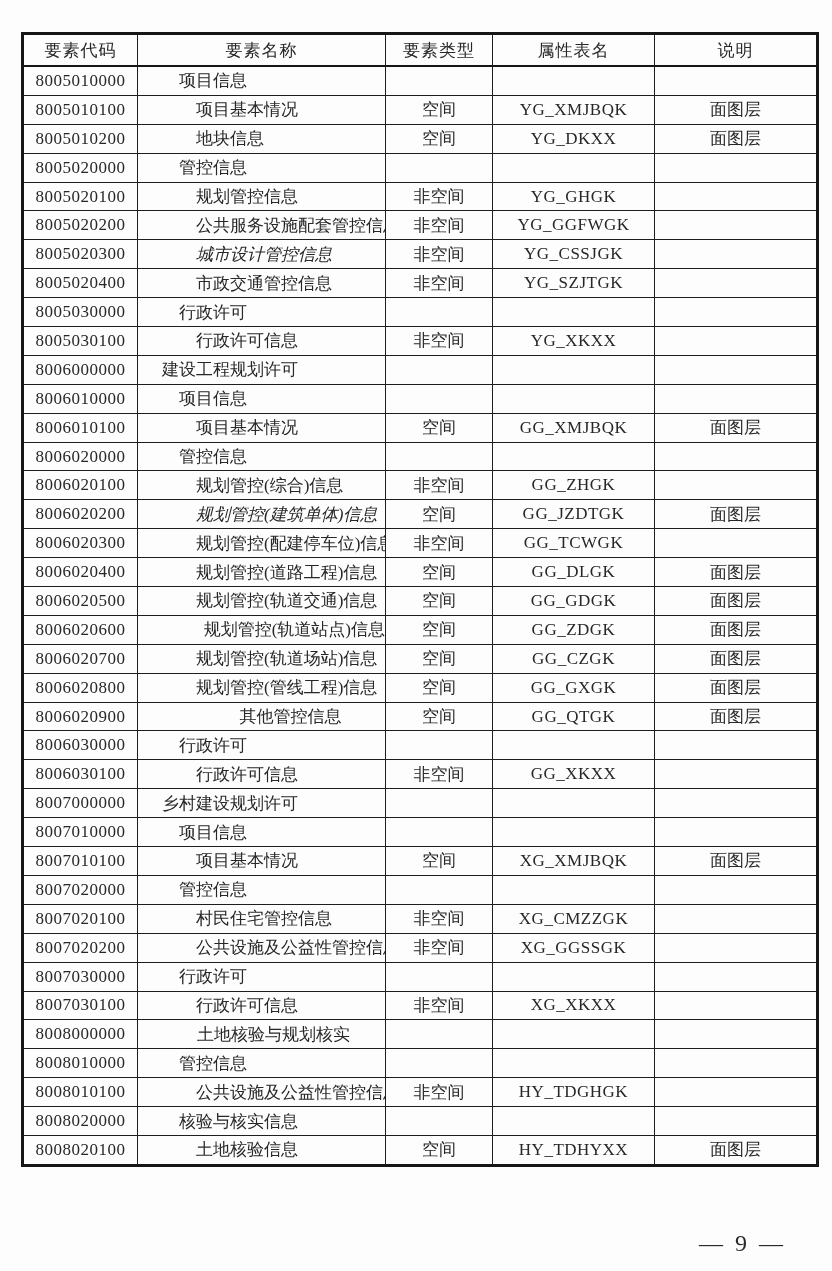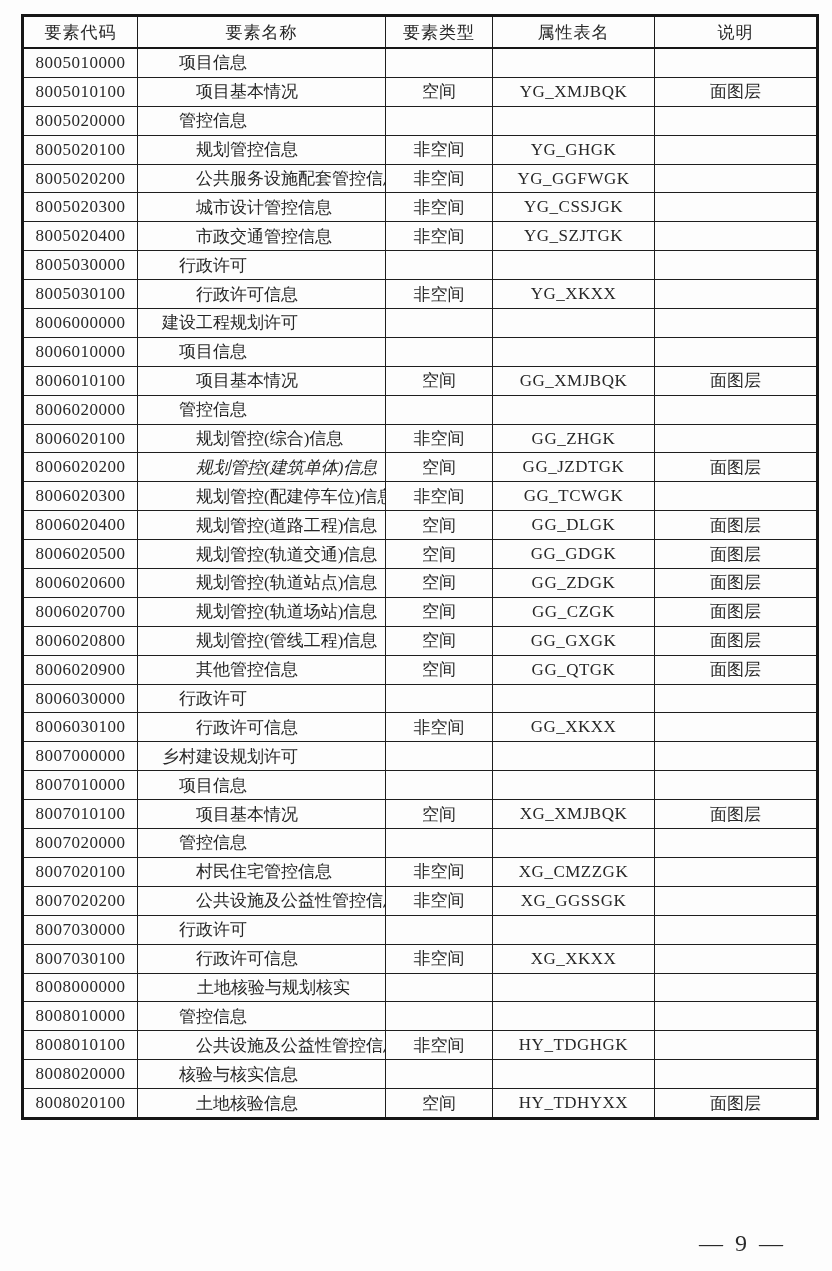--- a/index.html
+++ b/index.html
@@ -16,21 +16,21 @@
   .page {
     position: relative;
     width: 832px;
     height: 1271px;
     background: #fdfdfd;
     overflow: hidden;
   }
   table.spec-table {
     position: absolute;
     left: 21px;
-    top: 14px;
+    top: 32px;
     width: 795px;
     border-collapse: collapse;
     table-layout: fixed;
     border: 3px solid #161616;
   }
   .spec-table th, .spec-table td {
     border: 1.4px solid #1e1e1e;
     font-size: 17px;
     font-weight: normal;
     padding: 0;
@@ -102,20 +102,27 @@
     <td class="cell-note"></td>
   </tr>
         <tr class="data-row">
     <td class="cell-code">8005010100</td>
     <td class="cell-name" style="padding-left: 58px;">项目基本情况</td>
     <td class="cell-type">空间</td>
     <td class="cell-attr">YG_XMJBQK</td>
     <td class="cell-note">面图层</td>
   </tr>
         <tr class="data-row">
+    <td class="cell-code">8005010200</td>
+    <td class="cell-name" style="padding-left: 58px;">地块信息</td>
+    <td class="cell-type">空间</td>
+    <td class="cell-attr">YG_DKXX</td>
+    <td class="cell-note">面图层</td>
+  </tr>
+        <tr class="data-row">
     <td class="cell-code">8005020000</td>
     <td class="cell-name" style="padding-left: 41px;">管控信息</td>
     <td class="cell-type"></td>
     <td class="cell-attr"></td>
     <td class="cell-note"></td>
   </tr>
         <tr class="data-row">
     <td class="cell-code">8005020100</td>
     <td class="cell-name" style="padding-left: 58px;">规划管控信息</td>
     <td class="cell-type">非空间</td>
@@ -124,21 +131,21 @@
   </tr>
         <tr class="data-row">
     <td class="cell-code">8005020200</td>
     <td class="cell-name" style="padding-left: 58px;">公共服务设施配套管控信息</td>
     <td class="cell-type">非空间</td>
     <td class="cell-attr">YG_GGFWGK</td>
     <td class="cell-note"></td>
   </tr>
         <tr class="data-row">
     <td class="cell-code">8005020300</td>
-    <td class="cell-name" style="padding-left: 58px;">城市设计管控信息</td>
+    <td class="cell-name" style="padding-left: 58px; font-style: italic;">城市设计管控信息</td>
     <td class="cell-type">非空间</td>
     <td class="cell-attr">YG_CSSJGK</td>
     <td class="cell-note"></td>
   </tr>
         <tr class="data-row">
     <td class="cell-code">8005020400</td>
     <td class="cell-name" style="padding-left: 58px;">市政交通管控信息</td>
     <td class="cell-type">非空间</td>
     <td class="cell-attr">YG_SZJTGK</td>
     <td class="cell-note"></td>
@@ -215,42 +222,42 @@
   </tr>
         <tr class="data-row">
     <td class="cell-code">8006020500</td>
     <td class="cell-name" style="padding-left: 58px;">规划管控(轨道交通)信息</td>
     <td class="cell-type">空间</td>
     <td class="cell-attr">GG_GDGK</td>
     <td class="cell-note">面图层</td>
   </tr>
         <tr class="data-row">
     <td class="cell-code">8006020600</td>
-    <td class="cell-name" style="padding-left: 58px;">规划管控(轨道站点)信息</td>
+    <td class="cell-name" style="padding-left: 58px; text-align: right;">规划管控(轨道站点)信息</td>
     <td class="cell-type">空间</td>
     <td class="cell-attr">GG_ZDGK</td>
     <td class="cell-note">面图层</td>
   </tr>
         <tr class="data-row">
     <td class="cell-code">8006020700</td>
     <td class="cell-name" style="padding-left: 58px;">规划管控(轨道场站)信息</td>
     <td class="cell-type">空间</td>
     <td class="cell-attr">GG_CZGK</td>
     <td class="cell-note">面图层</td>
   </tr>
         <tr class="data-row">
     <td class="cell-code">8006020800</td>
     <td class="cell-name" style="padding-left: 58px;">规划管控(管线工程)信息</td>
     <td class="cell-type">空间</td>
     <td class="cell-attr">GG_GXGK</td>
     <td class="cell-note">面图层</td>
   </tr>
         <tr class="data-row">
     <td class="cell-code">8006020900</td>
-    <td class="cell-name" style="padding-left: 58px;">其他管控信息</td>
+    <td class="cell-name" style="padding-left: 58px; text-align: center;">其他管控信息</td>
     <td class="cell-type">空间</td>
     <td class="cell-attr">GG_QTGK</td>
     <td class="cell-note">面图层</td>
   </tr>
         <tr class="data-row">
     <td class="cell-code">8006030000</td>
     <td class="cell-name" style="padding-left: 41px;">行政许可</td>
     <td class="cell-type"></td>
     <td class="cell-attr"></td>
     <td class="cell-note"></td>

